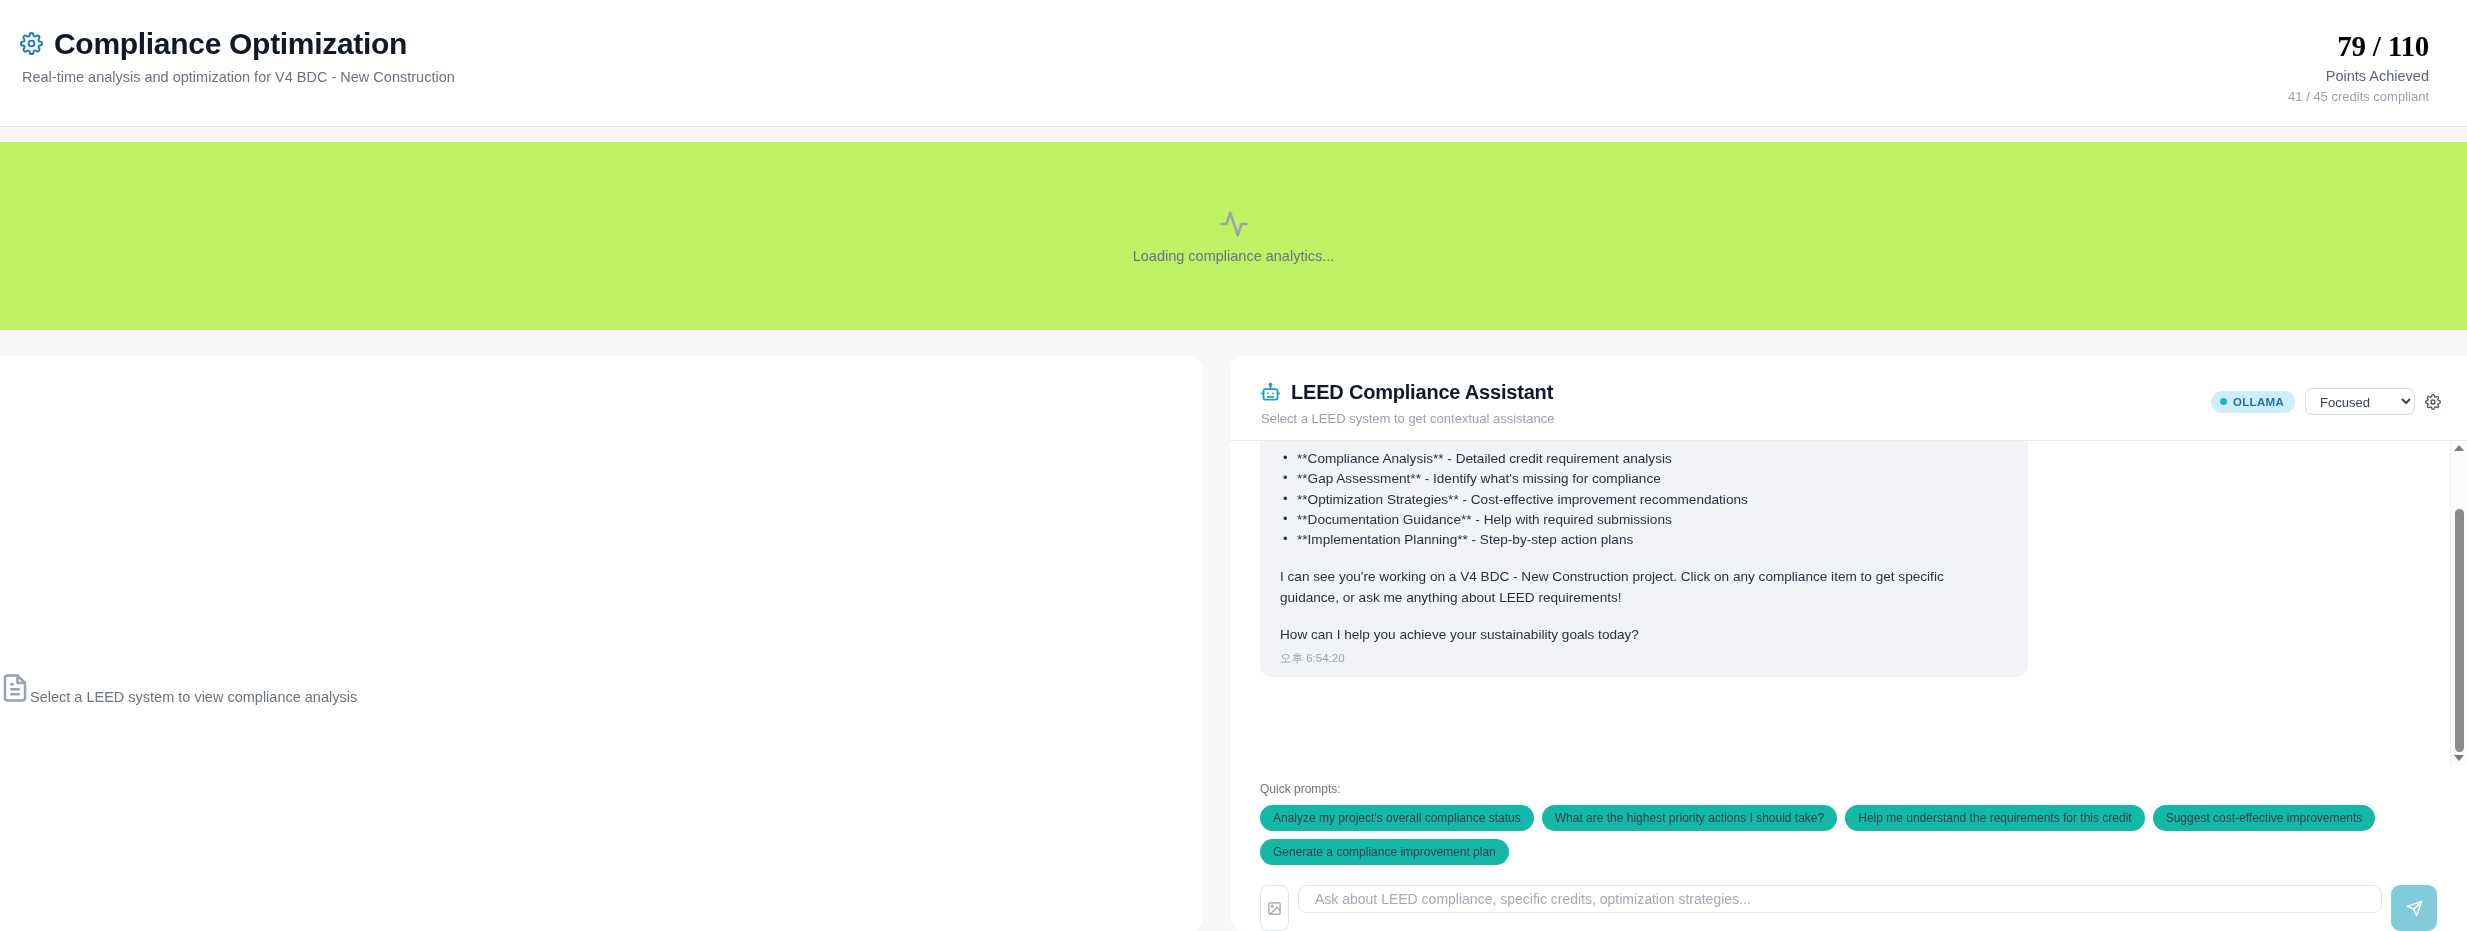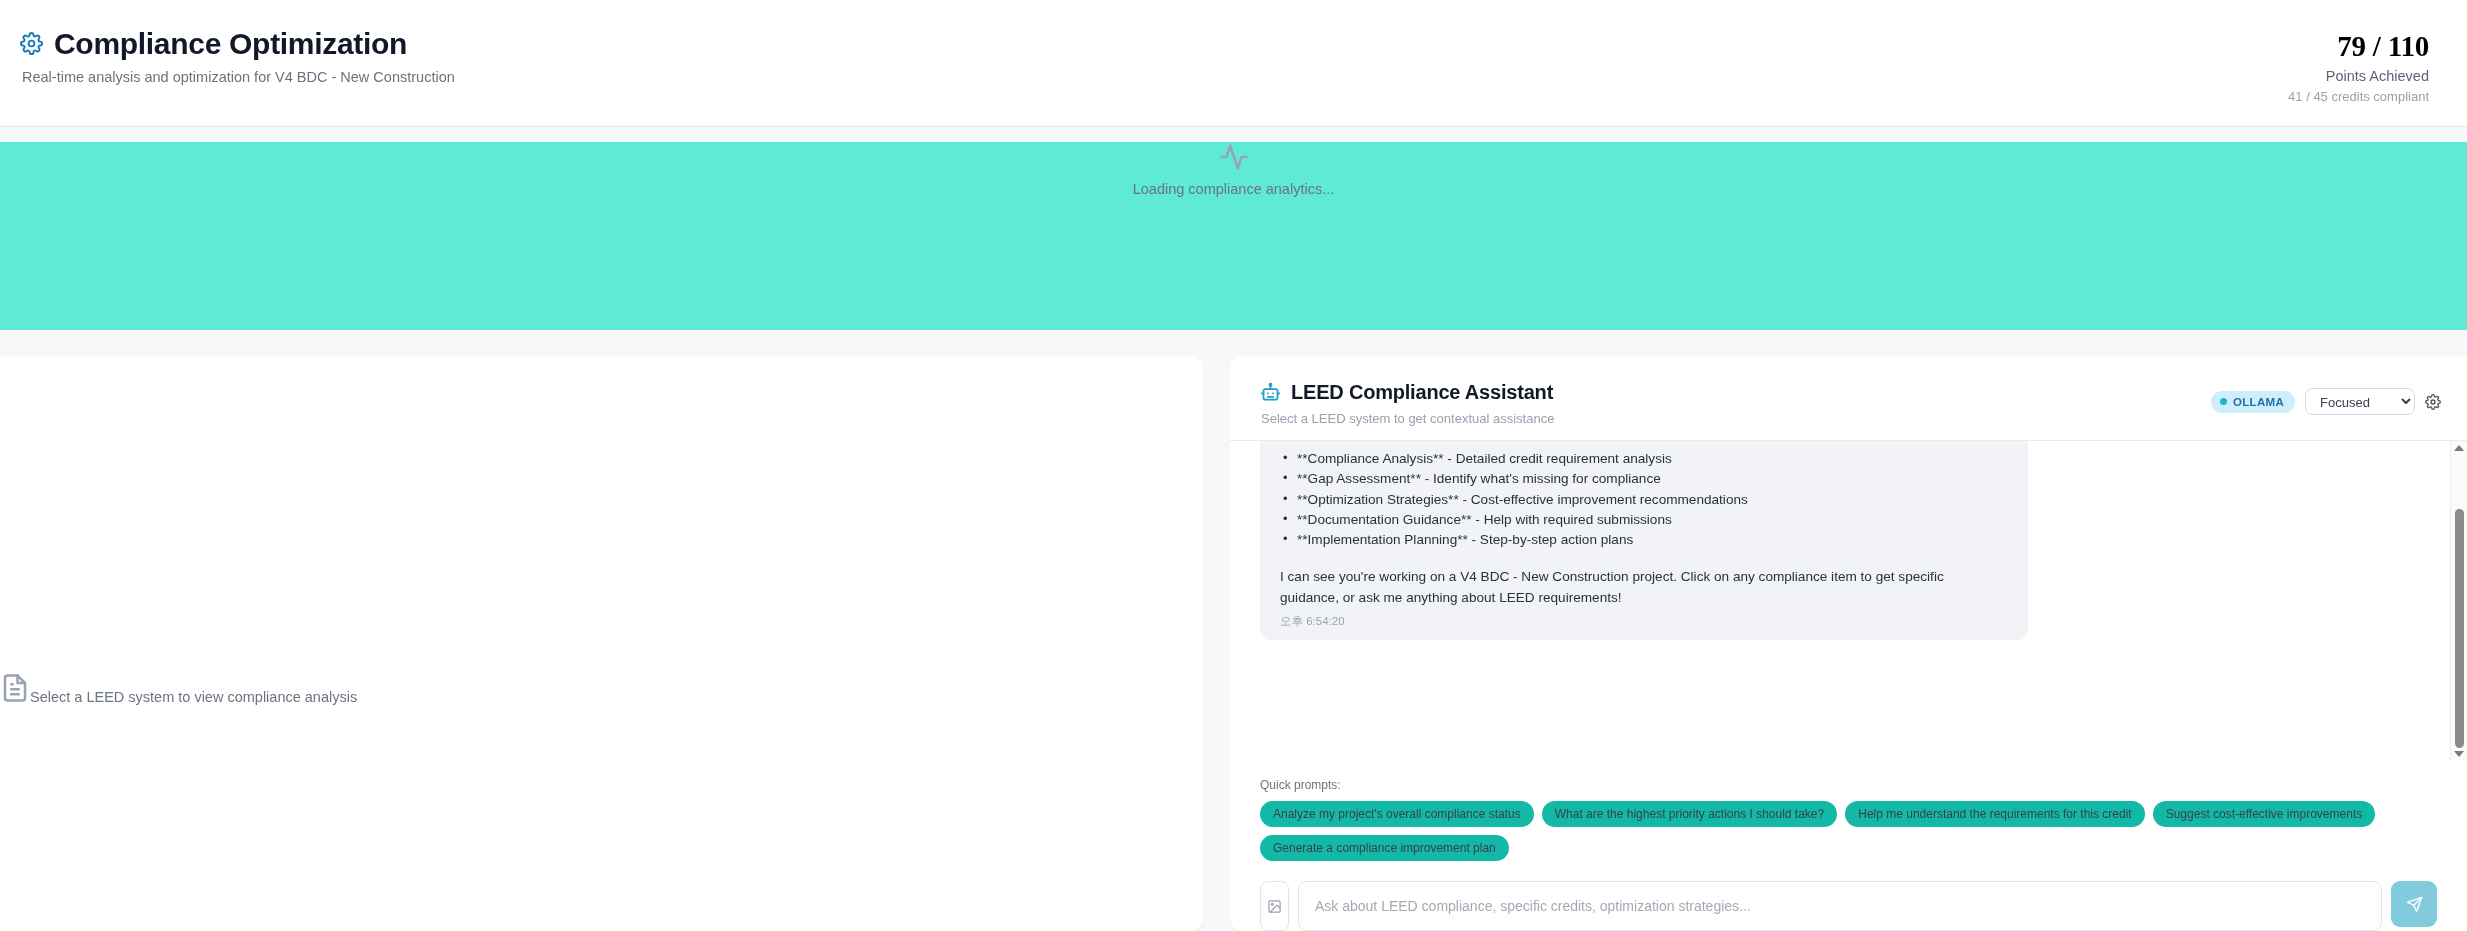--- a/index.html
+++ b/index.html
@@ -31,24 +31,24 @@
   .page-subtitle {
     font-size: 14.5px; color: #6b7280; margin-top: 9px; margin-left: 2px;
   }
   .header-right { text-align: right; padding-top: 2px; }
   .score-main { font-size: 29px; font-weight: bold; color: #000000; letter-spacing: -0.2px; font-family: Liberation Serif, serif; }
   .score-label { font-size: 14.5px; color: #5b6575; margin-top: 5px; }
   .score-sub { font-size: 13px; color: #98a1ae; margin-top: 5px; }
 
   
   .loading-strip {
-    background: #5eead4;
+    background: #bef264;
     height: 188px;
     display: flex; flex-direction: column;
-    align-items: center; 
+    align-items: center; justify-content: center;
     gap: 9px;
     margin-top: 15px;
   }
   .pulse-icon { width: 30px; height: 30px; color: #9aa3af; display: block; }
   .loading-text { font-size: 14.5px; color: #6b7280; }
 
   
   .main {
     display: flex;
     gap: 27px;
@@ -181,21 +181,21 @@
     padding: 20px 30px 0 30px;
   }
   .attach-btn {
     width: 29px; border: 1px solid #e1e4e8; border-radius: 8px;
     background: #ffffff; cursor: pointer;
     display: flex; align-items: center; justify-content: center;
     color: #9aa3af; flex: none;
   }
   .attach-btn svg { width: 15px; height: 15px; display: block; }
   .msg-input {
-    flex: 1; height: 50px;
+    flex: 1; height: 28px;
     border: 1px solid #e1e4e8; border-radius: 8px;
     font-family: "Liberation Sans", sans-serif;
     font-size: 14px; color: #374151;
     padding: 0 16px;
     background: #ffffff;
   }
   .msg-input::placeholder { color: #a3aab4; }
   .send-btn {
     width: 46px; height: 46px; flex: none;
     background: #82cbdd; border: none; border-radius: 9px;
@@ -295,20 +295,21 @@
       <div class="messages">
         <div class="bubble">
           <ul>
             <li>**Compliance Analysis** - Detailed credit requirement analysis</li>
             <li>**Gap Assessment** - Identify what's missing for compliance</li>
             <li>**Optimization Strategies** - Cost-effective improvement recommendations</li>
             <li>**Documentation Guidance** - Help with required submissions</li>
             <li>**Implementation Planning** - Step-by-step action plans</li>
           </ul>
           <p class="wide">I can see you're working on a V4 BDC - New Construction project. Click on any compliance item to get specific guidance, or ask me anything about LEED requirements!</p>
+          <p>How can I help you achieve your sustainability goals today?</p>
           <div class="timestamp">오후 6:54:20</div>
         </div>
       </div>
       <div class="scroll-track">
         <span class="scroll-arrow up"></span>
         <div class="scroll-spacer-top"></div>
         <div class="scroll-thumb"></div>
         <span class="scroll-arrow down"></span>
       </div>
     </div>

